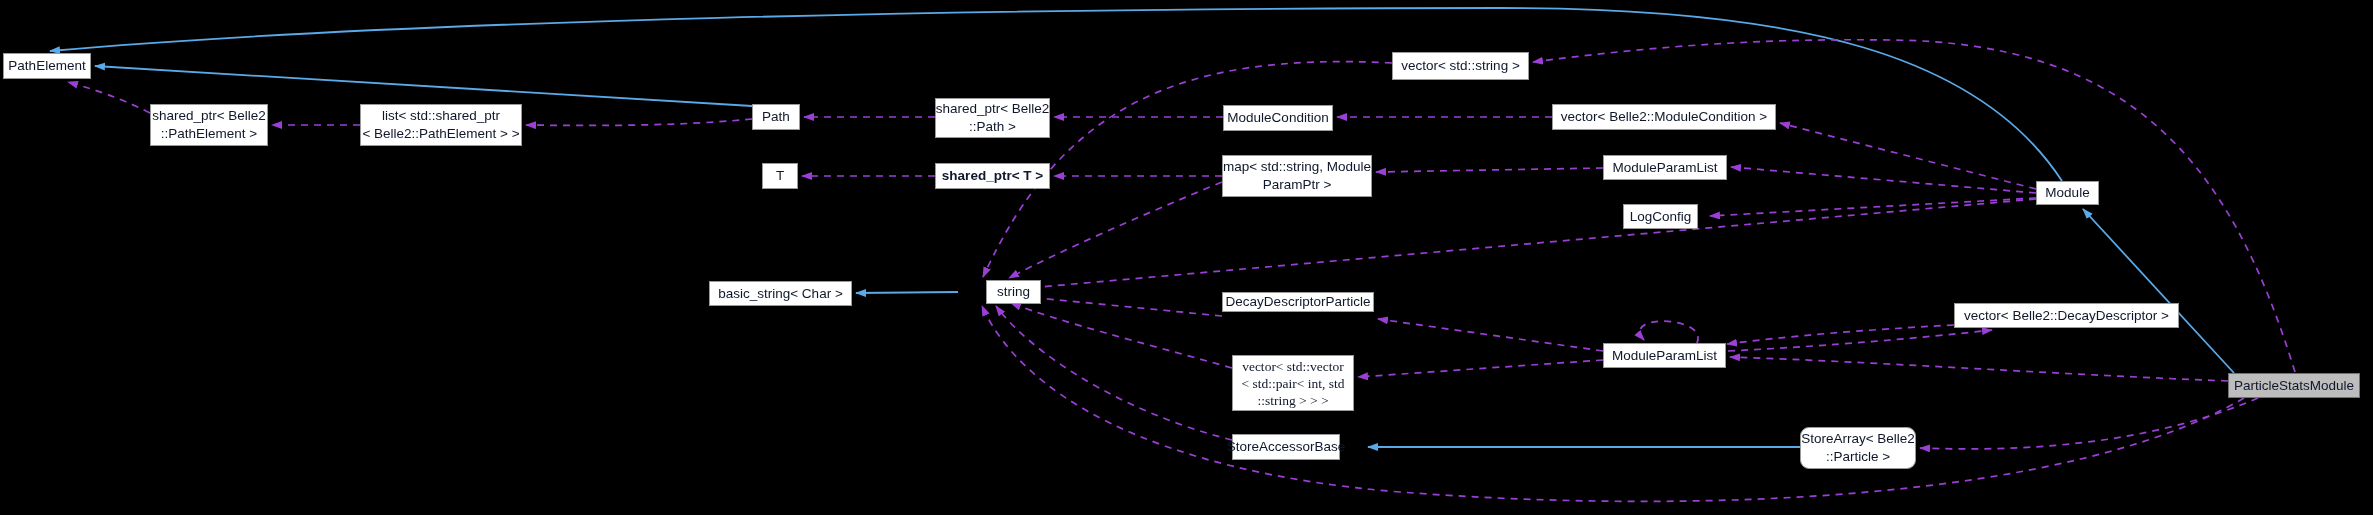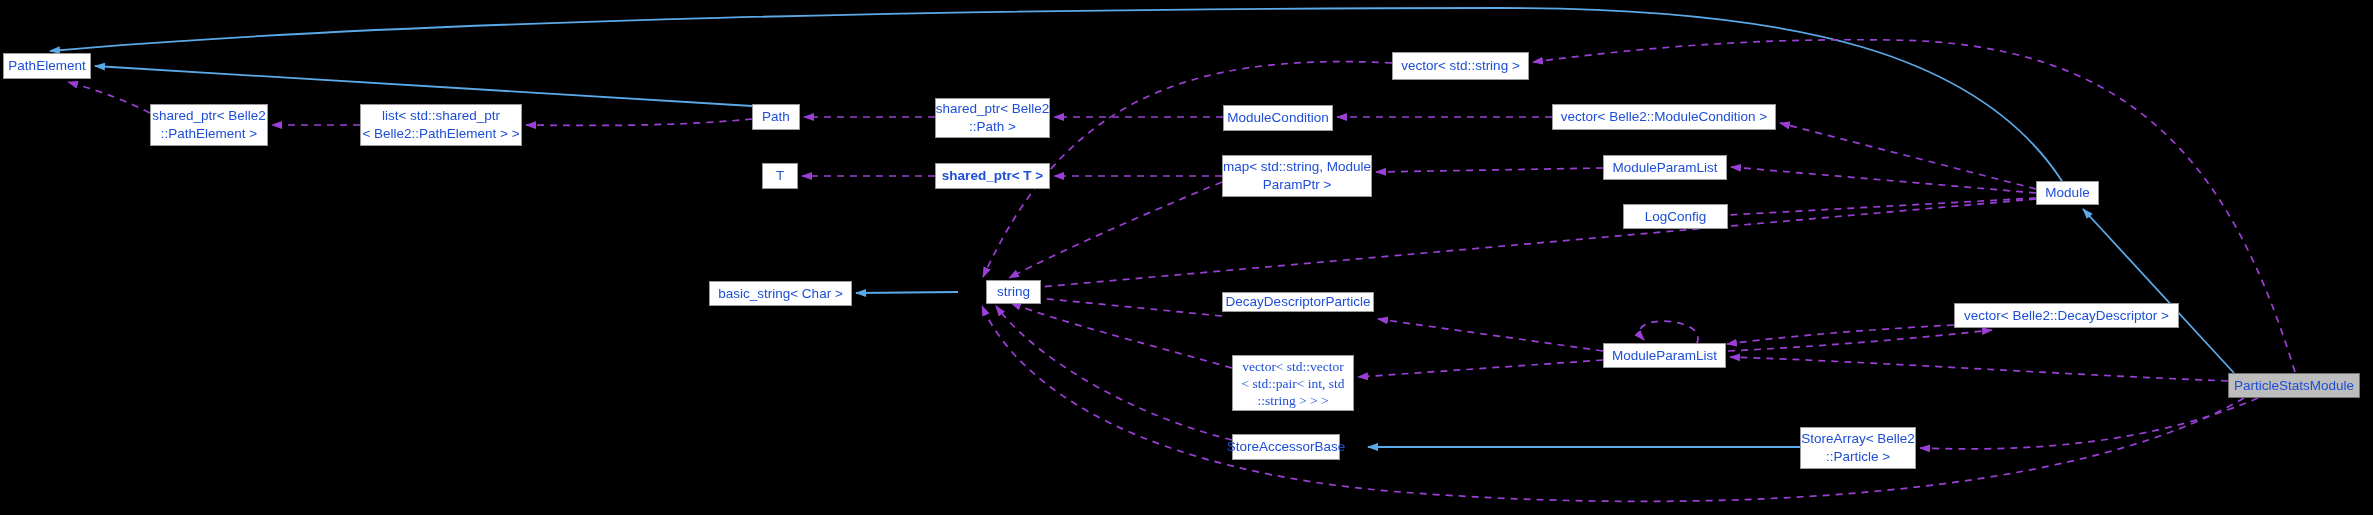--- a/index.html
+++ b/index.html
@@ -1,21 +1,21 @@
 <!DOCTYPE html>
 <html><head>
 <meta charset="utf-8">
 <style>
   html,body{margin:0;padding:0;background:#000;}
   #stage{position:relative;width:2373px;height:515px;background:#000;overflow:hidden;
          font-family:"Liberation Sans","DejaVu Sans",sans-serif;}
   #edges{position:absolute;left:0;top:0;width:2373px;height:515px;}
   .node{position:absolute;box-sizing:border-box;display:flex;flex-direction:column;
         align-items:center;justify-content:center;background:#fff;border:1.4px solid #9a9a9a;
-        color:#1d4ed8;font-size:13.5px;line-height:18px;text-align:center;white-space:nowrap;
+        color:#0f172a;font-size:13.5px;line-height:18px;text-align:center;white-space:nowrap;
         padding:0 6px;cursor:pointer;}
   .node.hl{background:#bdbdbd;border-color:#737373;}
   .node .ln{display:block;}
 </style>
 </head>
 <body>
 
 <div id="stage">
   <svg id="edges" viewBox="0 0 2373 515" xmlns="http://www.w3.org/2000/svg">
       <defs>
@@ -93,21 +93,21 @@
       <div class="node" style="left: 1552px; top: 104px; width: 224px; height: 26px;">
         <span class="ln">vector&lt; Belle2::ModuleCondition &gt;</span>
       </div>
       <div class="node" style="left: 1222px; top: 155px; width: 150px; height: 42px;">
         <span class="ln">map&lt; std::string, Module</span>
         <span class="ln">ParamPtr &gt;</span>
       </div>
       <div class="node" style="left: 1603px; top: 155px; width: 124px; height: 25px;">
         <span class="ln">ModuleParamList</span>
       </div>
-      <div class="node" style="left: 1623px; top: 204px; width: 105px; height: 25px;">
+      <div class="node" style="left: 1623px; top: 204px; width: 75px; height: 25px;">
         <span class="ln">LogConfig</span>
       </div>
       <div class="node" style="left: 709px; top: 281px; width: 143px; height: 25px;">
         <span class="ln">basic_string&lt; Char &gt;</span>
       </div>
       <div class="node" style="left: 958px; top: 280px; width: 55px; height: 24px; margin-left: 28px;">
         <span class="ln">string</span>
       </div>
       <div class="node" style="left: 1222px; top: 292px; width: 152px; height: 20px;">
         <span class="ln">DecayDescriptorParticle</span>
@@ -119,21 +119,21 @@
       </div>
       <div class="node" style="left: 1232px; top: 434px; width: 108px; height: 26px;">
         <span class="ln">StoreAccessorBase</span>
       </div>
       <div class="node" style="left: 1603px; top: 343px; width: 123px; height: 25px;">
         <span class="ln">ModuleParamList</span>
       </div>
       <div class="node" style="left: 1954px; top: 303px; width: 225px; height: 25px;">
         <span class="ln">vector&lt; Belle2::DecayDescriptor &gt;</span>
       </div>
-      <div class="node" style="left: 1800px; top: 427px; width: 116px; height: 42px;">
+      <div class="node" style="left: 1800px; top: 427px; width: 116px; height: 42px; border-radius: 9px;">
         <span class="ln">StoreArray&lt; Belle2</span>
         <span class="ln">::Particle &gt;</span>
       </div>
       <div class="node" style="left: 2036px; top: 181px; width: 63px; height: 24px;">
         <span class="ln">Module</span>
       </div>
       <div class="node hl" style="left: 2228px; top: 373px; width: 132px; height: 25px;">
         <span class="ln">ParticleStatsModule</span>
       </div>
     </div>

